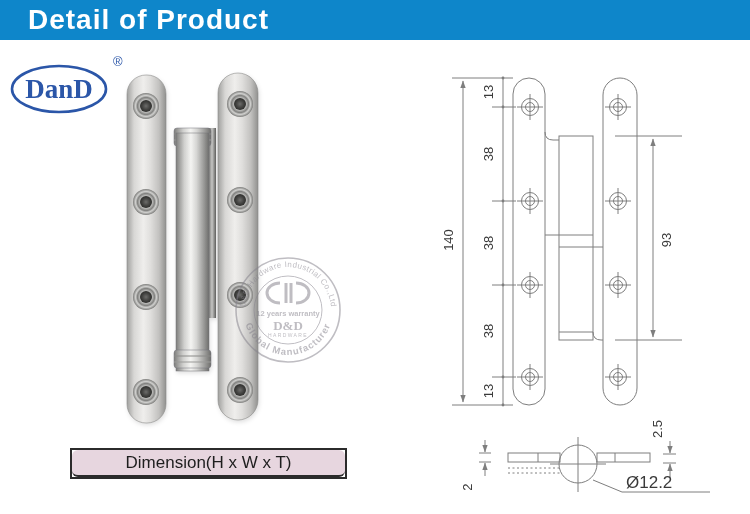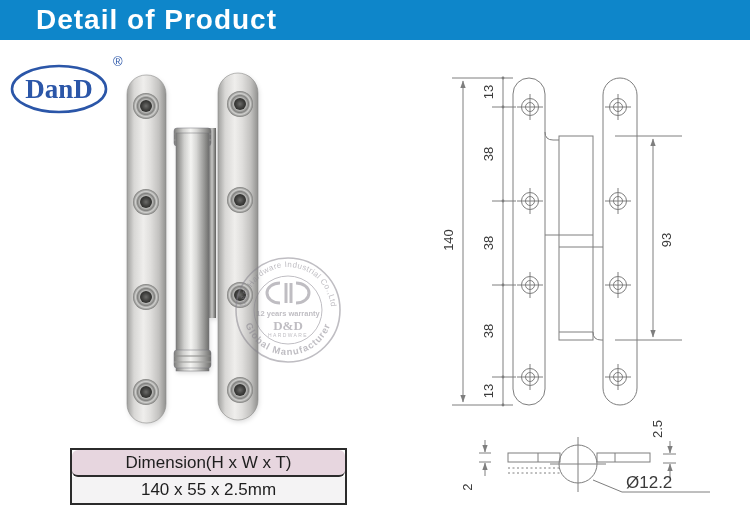--- a/index.html
+++ b/index.html
@@ -1,19 +1,19 @@
 <!DOCTYPE html>
 <html><head>
 <meta charset="utf-8">
 <style>
   html,body{margin:0;padding:0;background:#ffffff;}
   .page{position:relative;width:750px;height:514px;background:#ffffff;overflow:hidden;
         font-family:"Liberation Sans",sans-serif;}
   .titlebar{position:absolute;left:0;top:0;width:750px;height:40px;background:#0e86ca;}
-  .titlebar span{display:block;padding-left:36px;line-height:40px;color:#ffffff;
+  .titlebar span{display:block;padding-left:28px;line-height:40px;color:#ffffff;
         font-size:28px;font-weight:bold;letter-spacing:1px;}
   .logo-svg{position:absolute;left:8px;top:50px;}
   .photo-svg{position:absolute;left:115px;top:60px;filter:drop-shadow(1px 2px 2px rgba(0,0,0,0.12));}
   .wm-svg{position:absolute;left:233px;top:255px;opacity:0.52;}
   .draw-svg{position:absolute;left:430px;top:50px;}
   .spec-table{position:absolute;left:70px;top:448px;width:273px;border:2px solid #2b2b2b;}
   .spec-header{height:25px;line-height:25px;text-align:center;background:#e7d6df;
         border-bottom:2px solid #2b2b2b;font-size:17px;color:#1e1e1e;border-radius:6px;}
   .spec-value{height:26px;line-height:26px;text-align:center;background:#f4f3f4;
         font-size:17px;color:#1e1e1e;}
@@ -279,16 +279,15 @@
     </g>
 
     <g>
       <path d="M163,430 L192,442 L280,442" class="dln"></path>
       <text class="dimbig" x="196" y="438">Ø12.2</text>
     </g>
   </svg>
 
   <div class="spec-table">
     <div class="spec-header">Dimension(H x W x T)</div>
-    <div class="spec-value">140 x 55 x 2.5mm</div>
   </div>
 
 </div>
 
 </body></html>

